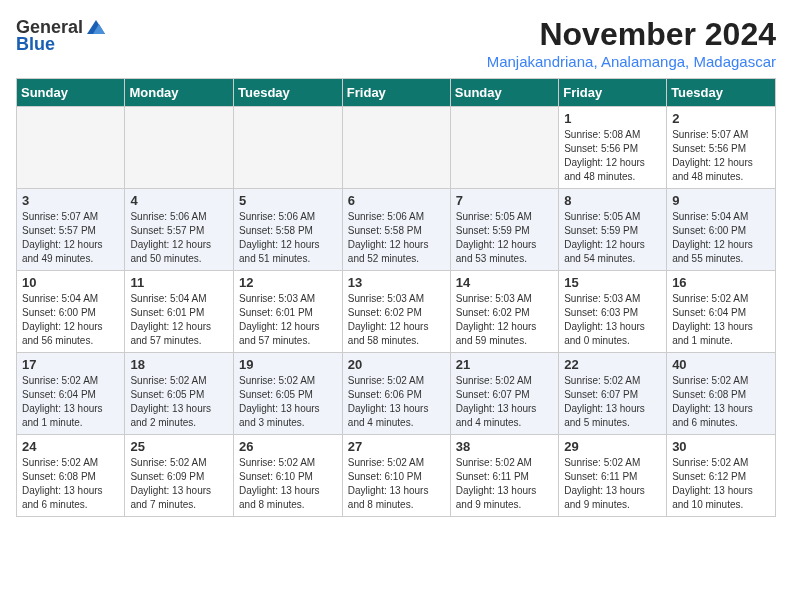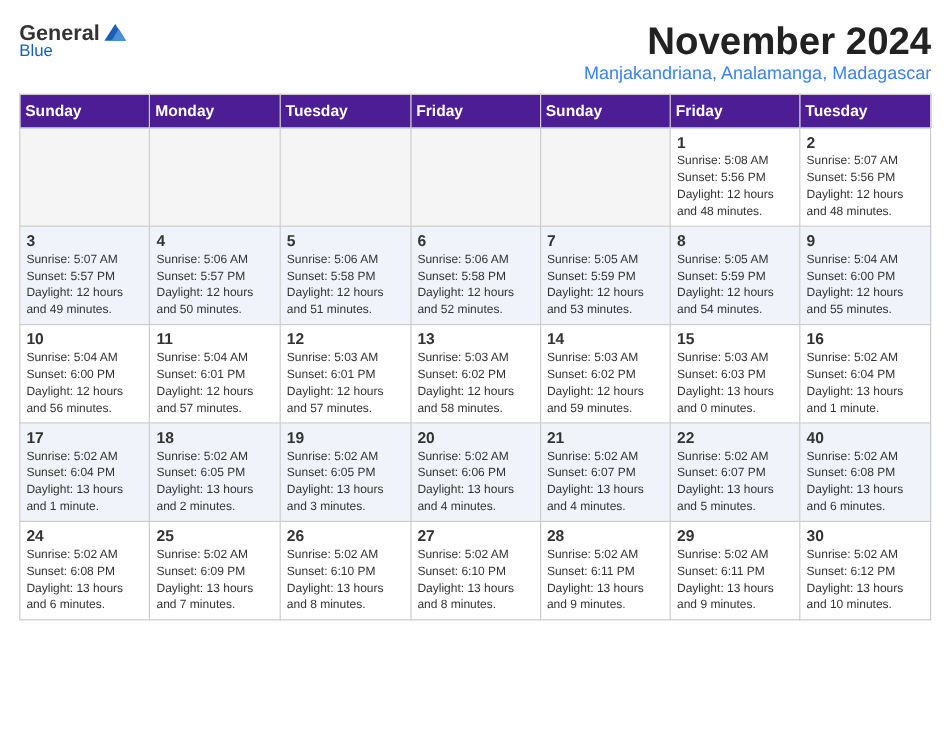--- a/index.html
+++ b/index.html
@@ -24,22 +24,22 @@
     .logo-text {
       display: flex;
       align-items: center;
     }
     .logo-general {
       font-size: 18px;
       font-weight: bold;
       color: #333;
     }
     .logo-blue {
-      font-size: 14px;
-      font-weight: normal;
+      font-size: 18px;
+      font-weight: bold;
       color: #1a5fb4;
     }
     .logo-icon {
       width: 22px;
       height: 22px;
       margin-left: 2px;
     }
     .title-area {
       text-align: right;
       margin-left: 24px;
@@ -51,21 +51,21 @@
     }
     .subtitle {
       font-size: 15px;
       color: #3b82f6;
     }
     .calendar {
       width: 100%;
       border-collapse: collapse;
     }
     .calendar th {
-      background: #4c1d95;
+      background: #0f766e;
       color: #fff;
       font-size: 13px;
       font-weight: bold;
       padding: 6px 4px;
       text-align: left;
       border: 1px solid #ccc;
     }
     .calendar td {
       border: 1px solid #ccc;
       vertical-align: top;
@@ -324,21 +324,21 @@
 and 8 minutes.</div>
         </td>
         <td>
           <span class="day-num">27</span>
           <div class="day-info" style="white-space: pre-line;">Sunrise: 5:02 AM
 Sunset: 6:10 PM
 Daylight: 13 hours
 and 8 minutes.</div>
         </td>
         <td>
-          <span class="day-num">28</span>
+          <span class="day-num">38</span>
           <div class="day-info" style="white-space: pre-line;">Sunrise: 5:02 AM
 Sunset: 6:11 PM
 Daylight: 13 hours
 and 9 minutes.</div>
         </td>
         <td>
           <span class="day-num">29</span>
           <div class="day-info" style="white-space: pre-line;">Sunrise: 5:02 AM
 Sunset: 6:11 PM
 Daylight: 13 hours

